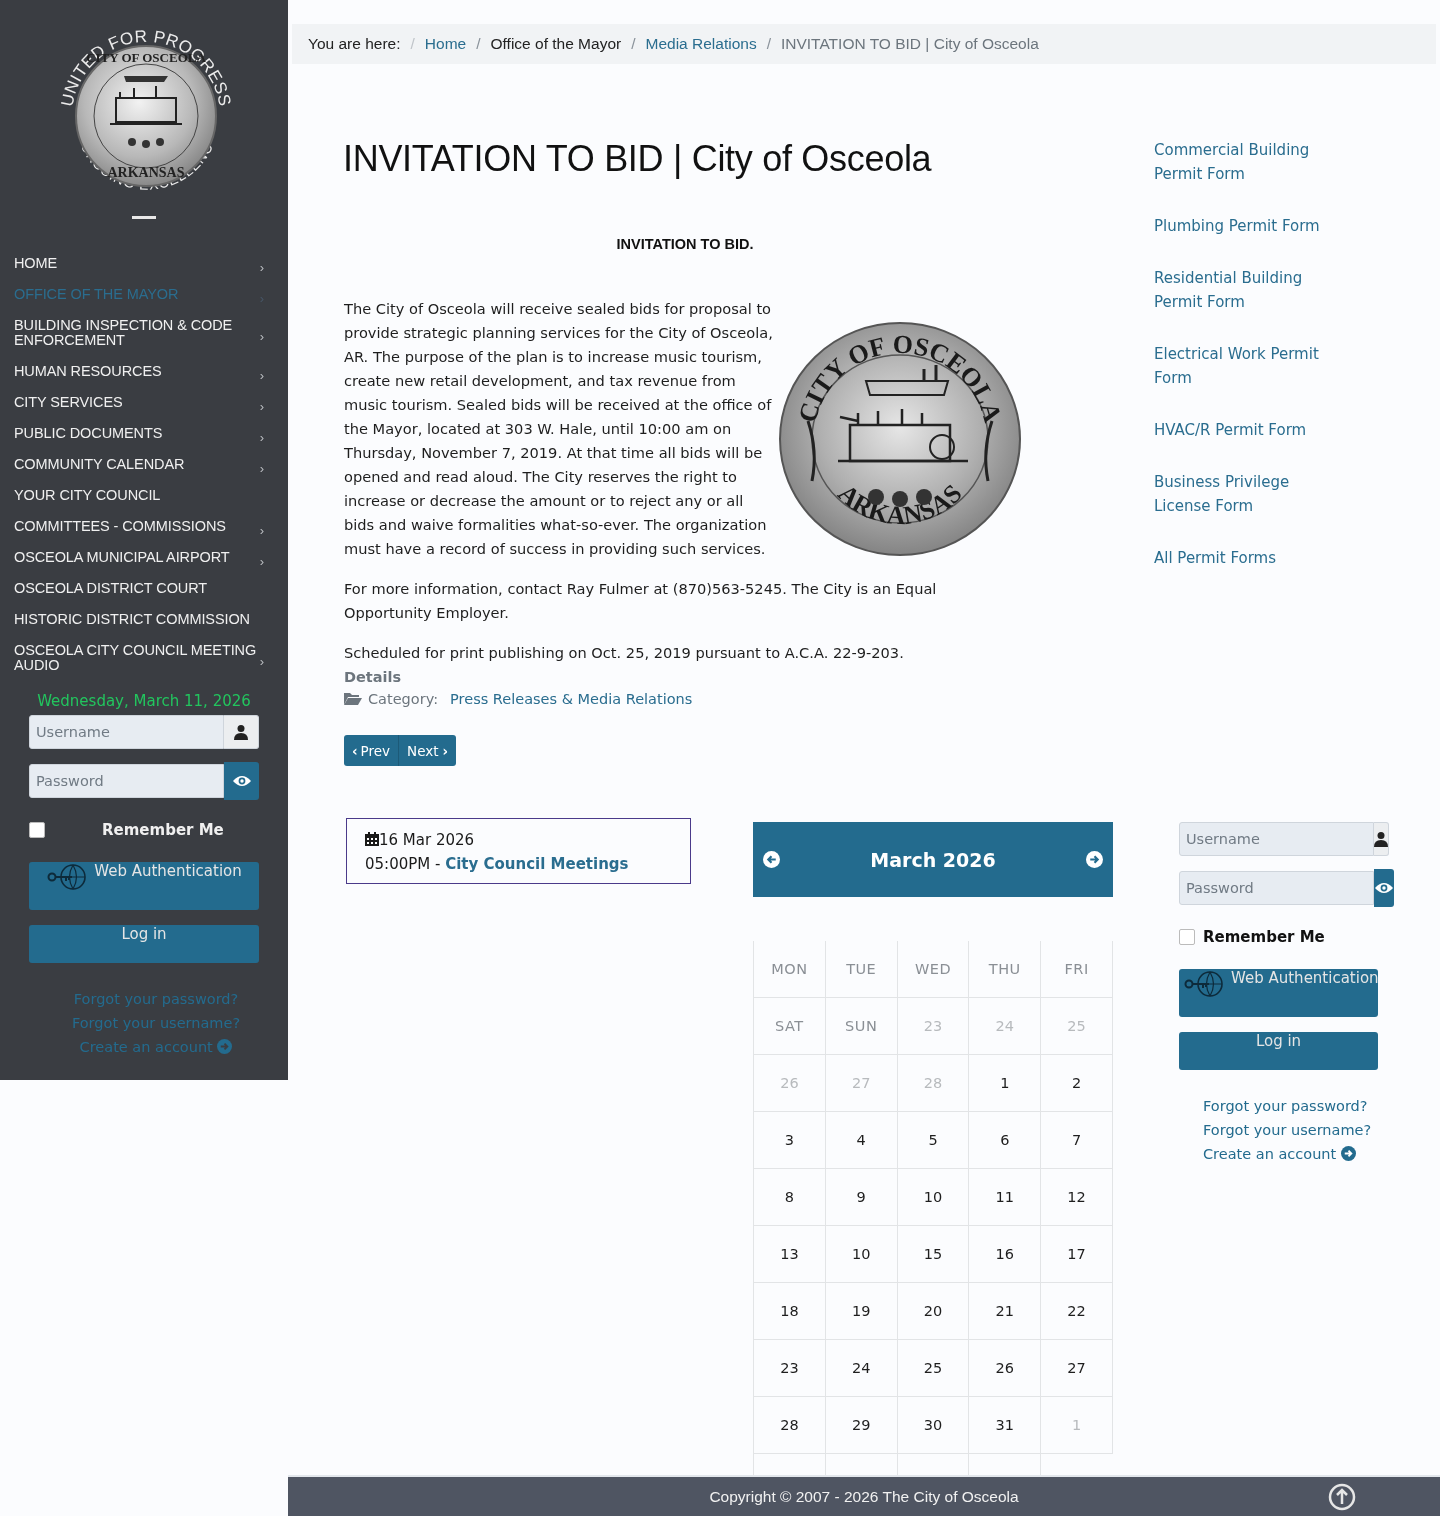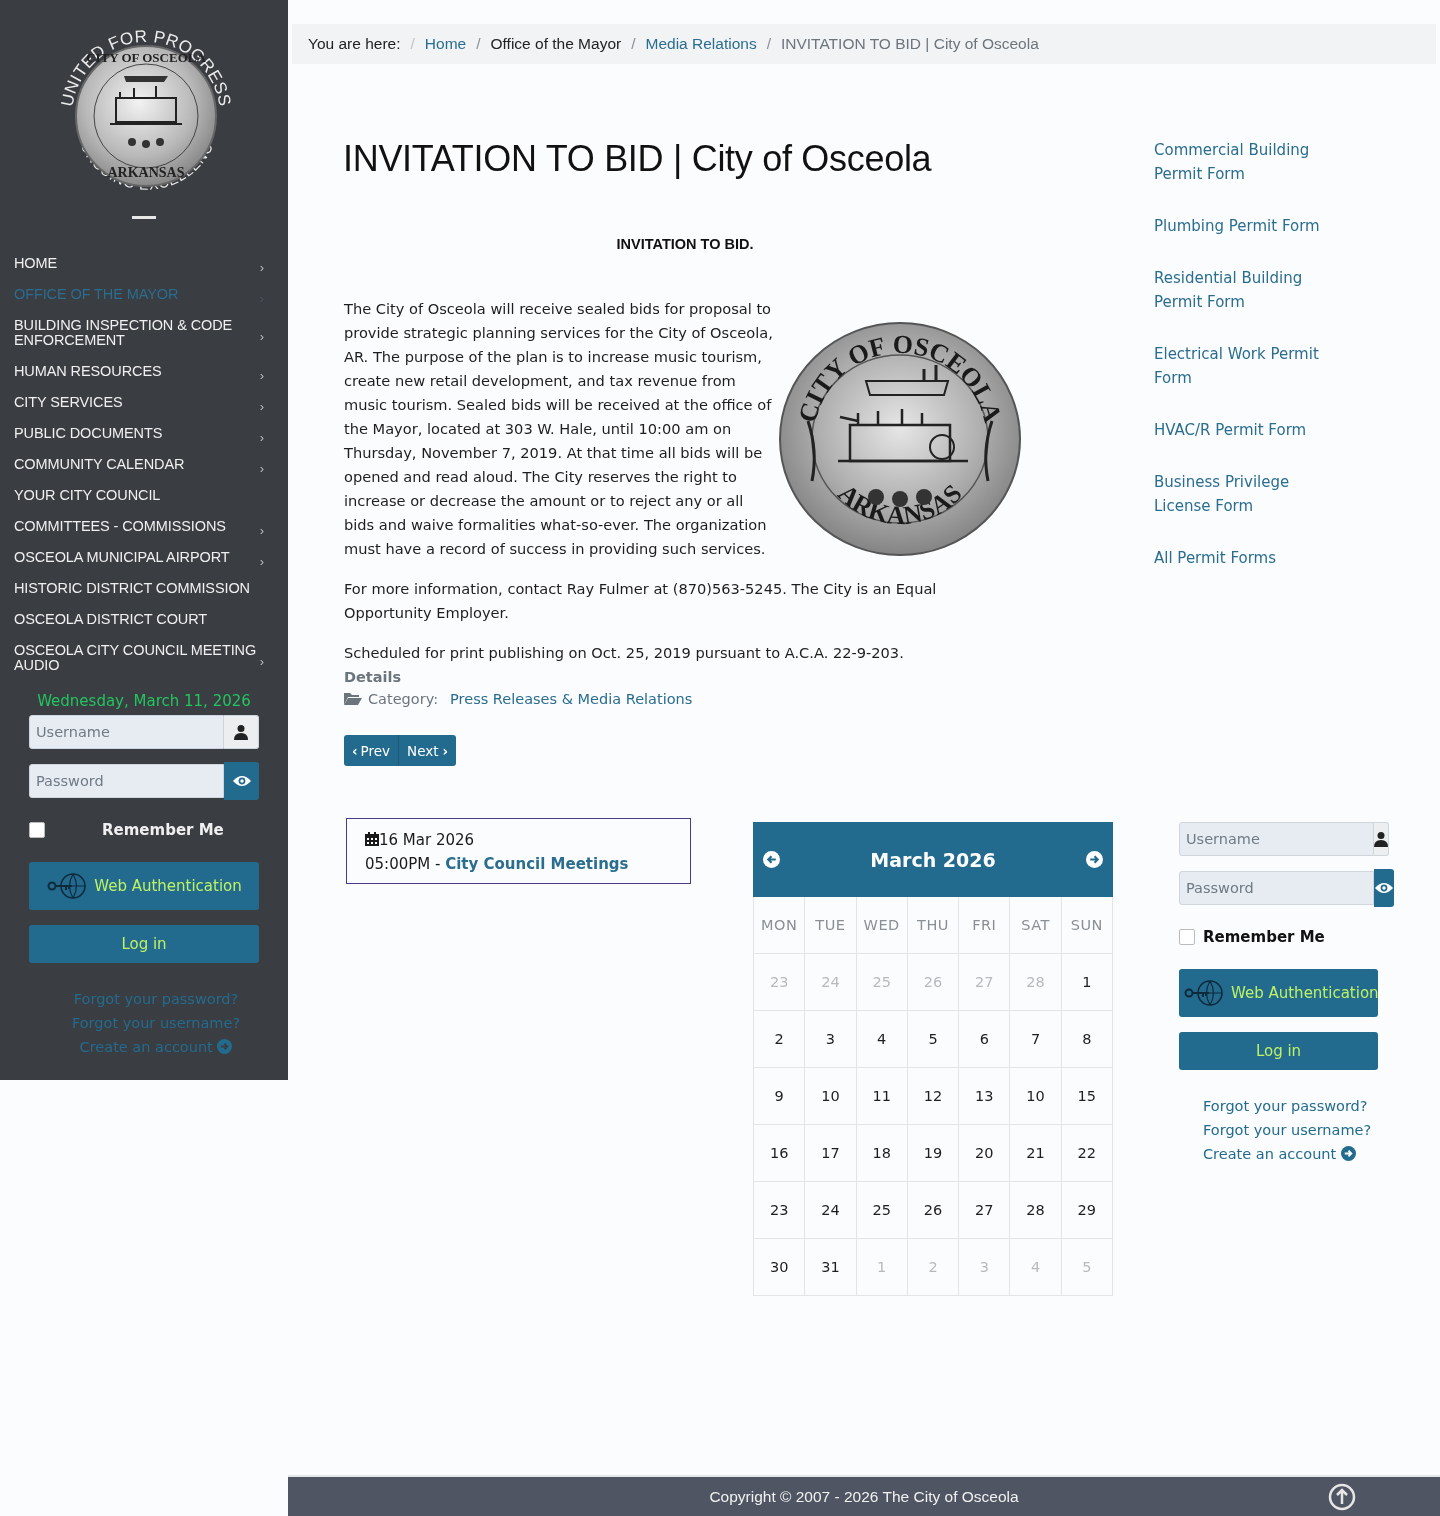--- a/index.html
+++ b/index.html
@@ -50,22 +50,22 @@
     border-radius: 0 3px 3px 0;
   }
   .addon.light { background: #eceef0; border: 1px solid #cfd5dc; border-left: none; }
   .addon.blue { background: #236b8e; height: 38px; margin-top: 0; }
 
   .remember { display: flex; align-items: center; }
   .remember .cb { width: 16px; height: 16px; background: #fff; border: 1px solid #bbb; border-radius: 2px; }
   .remember label { font-weight: bold; font-size: 15px; }
 
   .btn-blue {
-    display: flex; align-items: center; justify-content: center;
-    background: #236b8e; color: #bef264; border-radius: 3px; font-size: 15px;
+    display: flex; align-items: flex-start; justify-content: center;
+    background: #236b8e; color: #e5e5e5; border-radius: 3px; font-size: 15px;
   }
   .sb-links { text-align: center; font-size: 14.5px; line-height: 24px; }
   .sb-links a { color: #236b8e; }
 
   
   .breadcrumb {
     position: absolute; left: 292px; top: 24px; width: 1144px; height: 40px;
     background: #f1f3f5; display: flex; align-items: center; padding-left: 16px;
     font-family: "Liberation Sans", sans-serif; font-size: 15.5px;
   }
@@ -112,21 +112,21 @@
   }
   .event-box .ev-link { color: #2a6d8f; font-weight: bold; }
 
   
   .calendar { position: absolute; left: 753px; top: 822px; width: 360px; }
   .cal-head {
     background: #236b8e; height: 75px; display: flex; align-items: center; justify-content: space-between;
     padding: 0 10px; color: #fff;
   }
   .cal-head .title { font-size: 19px; font-weight: bold; }
-  .cal-grid { display: grid; grid-template-columns: repeat(7, 1fr); border-left: 1px solid #e2e4e6; }
+  .cal-grid { display: grid; grid-template-columns: repeat(5, 1fr); border-left: 1px solid #e2e4e6; margin-top: 44px; }
   .cal-grid .c {
     height: 57px; display: flex; align-items: center; justify-content: center;
     border-right: 1px solid #e2e4e6; border-bottom: 1px solid #e2e4e6;
     font-size: 14.5px; color: #1e1e1e;
   }
   .cal-grid .c.dow { color: #8a8f95; letter-spacing: 0.5px; font-size: 14.5px; }
   .cal-grid .c.muted { color: #b7babd; }
 
   
   .right-form { position: absolute; left: 1179px; top: 822px; width: 199px; }
@@ -209,24 +209,24 @@
       </div>
     <div class="nav-item" style="height:31px">
       <span>COMMITTEES - COMMISSIONS</span>
         <span class="chev">›</span>
       </div>
     <div class="nav-item" style="height:31px">
       <span>OSCEOLA MUNICIPAL AIRPORT</span>
         <span class="chev">›</span>
       </div>
     <div class="nav-item" style="height:31px">
+      <span>OSCEOLA DISTRICT COURT</span>
+      </div>
+    <div class="nav-item" style="height:31px">
       <span>HISTORIC DISTRICT COMMISSION</span>
-      </div>
-    <div class="nav-item" style="height:31px">
-      <span>OSCEOLA DISTRICT COURT</span>
       </div>
     <div class="nav-item" style="height:46px">
       <span>OSCEOLA CITY COUNCIL MEETING AUDIO</span>
         <span class="chev">›</span>
       </div>
   </nav>
 
   <div class="sb-date">Wednesday, March 11, 2026</div>
 
   <form class="sb-form">

